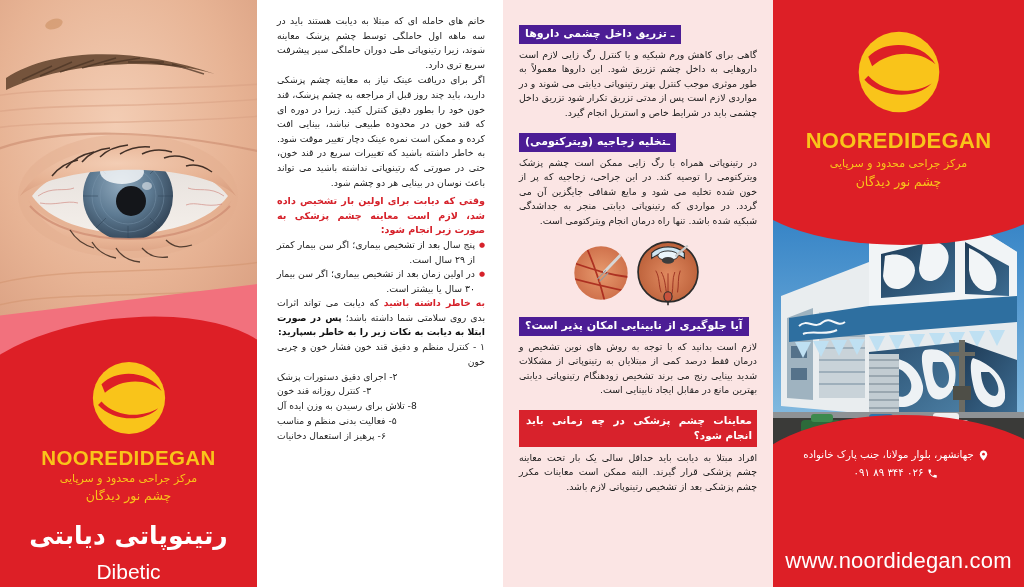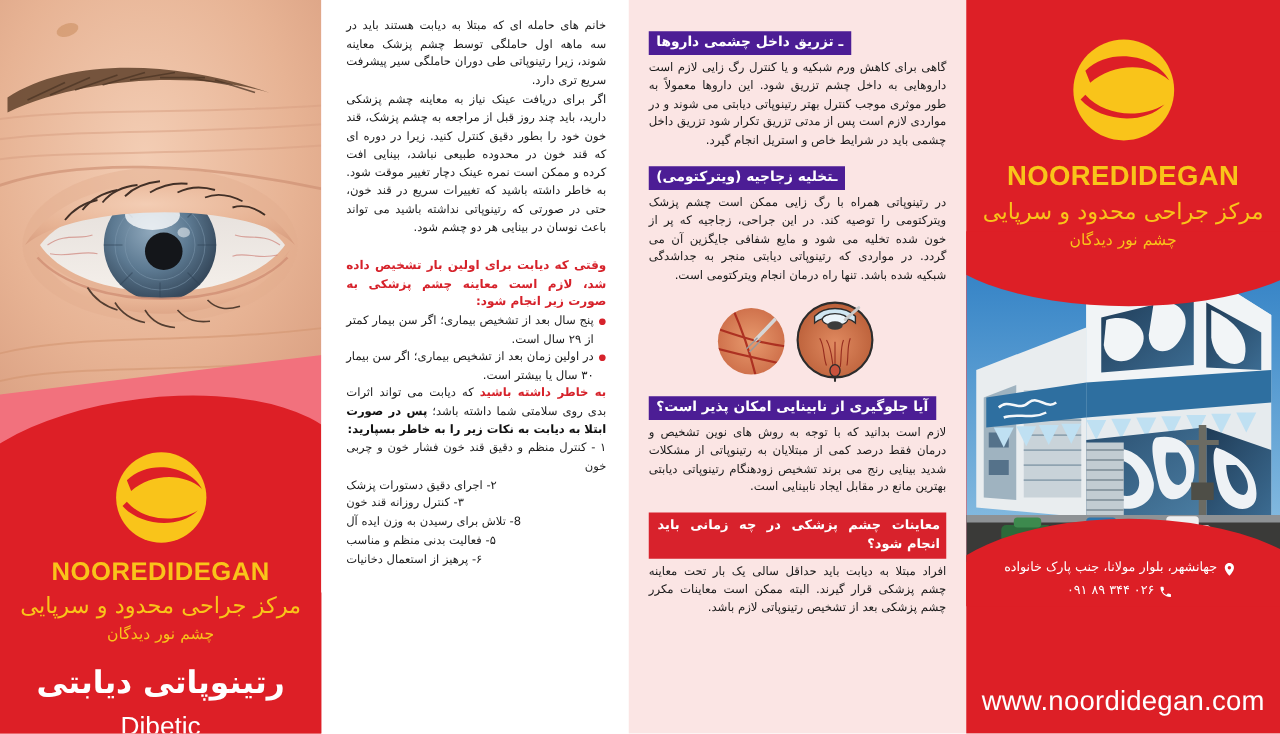--- a/index.html
+++ b/index.html
@@ -62,21 +62,21 @@
   .brand-latin {
     color: #f9c41a;
     font-family: "Liberation Sans", sans-serif;
     font-weight: bold;
     font-size: 20.5px;
     letter-spacing: 0.4px;
     line-height: 1.05;
   }
   .brand-fa1 {
     color: #f9c41a;
-    font-size: 18px;
+    font-size: 11px;
     line-height: 1.5;
     direction: rtl;
     margin-top: 2px;
   }
   .brand-fa2 {
     color: #f9c41a;
     font-size: 12.5px;
     line-height: 1.4;
     direction: rtl;
   }
@@ -113,21 +113,21 @@
     color: #1b1b1b;
     text-align: justify;
     margin-bottom: 1px;
   }
   .red-bold {
     color: #d6222b;
     font-weight: bold;
     font-size: 9.6px;
     line-height: 14.6px;
     text-align: justify;
-    margin-top: 16px;
+    margin-top: 4px;
   }
   .bullet-line {
     font-size: 9.3px;
     line-height: 14.6px;
     color: #1b1b1b;
     text-align: justify;
     padding-right: 10px;
     position: relative;
   }
   .bullet-line::before {

